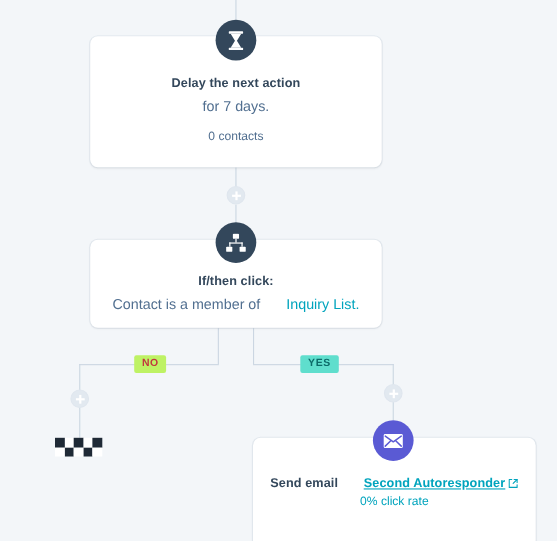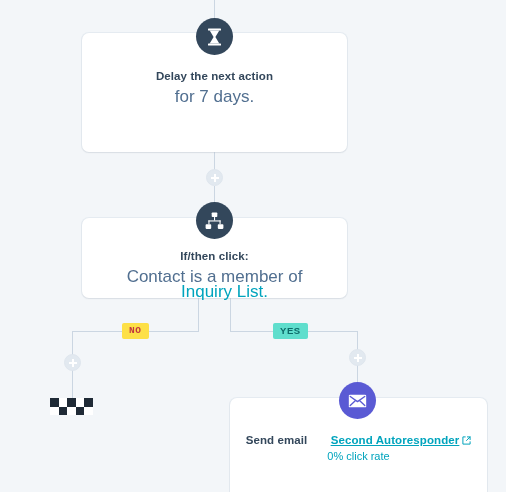--- a/index.html
+++ b/index.html
@@ -71,21 +71,21 @@
   }
 
   .card-title {
     font-size: 11.5px;
     font-weight: bold;
     color: #33475b;
     letter-spacing: 0.1px;
     line-height: 15px;
   }
   .card-sub {
-    font-size: 17px;
+    font-size: 13px;
     color: #516f90;
     line-height: 15px;
   }
   .card-meta {
     font-size: 11px;
     color: #516f90;
     line-height: 15px;
   }
   .link {
     color: #00a4bd;
@@ -114,21 +114,21 @@
   .badge {
     position: absolute;
     font-size: 9.5px;
     font-weight: bold;
     letter-spacing: 0.6px;
     padding: 2px 7px 3px 7px;
     border-radius: 2px;
     box-sizing: border-box;
     line-height: 11px;
   }
-  .badge.no  { background: #fde047; color: #c1383f; font-family: Liberation Mono, monospace; }
+  .badge.no  { background: #bef264; color: #c1383f; }
   .badge.yes { background: #5fdecd; color: #0c6b69; }
 
   
   .end-flag {
     position: absolute;
     display: grid;
     grid-template-columns: repeat(5, 8.5px);
     grid-template-rows: repeat(2, 8.5px);
   }
   .end-flag i { display: block; }
@@ -170,20 +170,21 @@
   <div class="line v" style="left:345px; top:489px; height:3px;"></div>
 
   <div class="plus-node" style="left:194px; top:169px;"></div>
   <div class="plus-node" style="left:52px; top:354px;"></div>
   <div class="plus-node" style="left:337px; top:349px;"></div>
 
   <div class="card" style="left:70px; top:33px; width:265px; height:119px;">
     <div class="card-body" style="padding-top:36px;">
       <div class="card-title">Delay the next action</div>
       <div class="card-sub" style="margin-top:5px;">for 7 days.</div>
+      <div class="card-meta" style="margin-top:13px;">0 contacts</div>
     </div>
   </div>
 
   <div class="node-icon navy" style="left:184px; top:18px;">
     <svg width="17" height="18" viewBox="0 0 17 18" aria-hidden="true">
       <rect x="2" y="0.5" width="13" height="2.1" rx="0.6" fill="#ffffff"></rect>
       <rect x="2" y="15.4" width="13" height="2.1" rx="0.6" fill="#ffffff"></rect>
       <path d="M3.7 2.6 H13.3 L9.4 9 L13.3 15.4 H3.7 L7.6 9 Z" fill="#ffffff"></path>
     </svg>
   </div>

